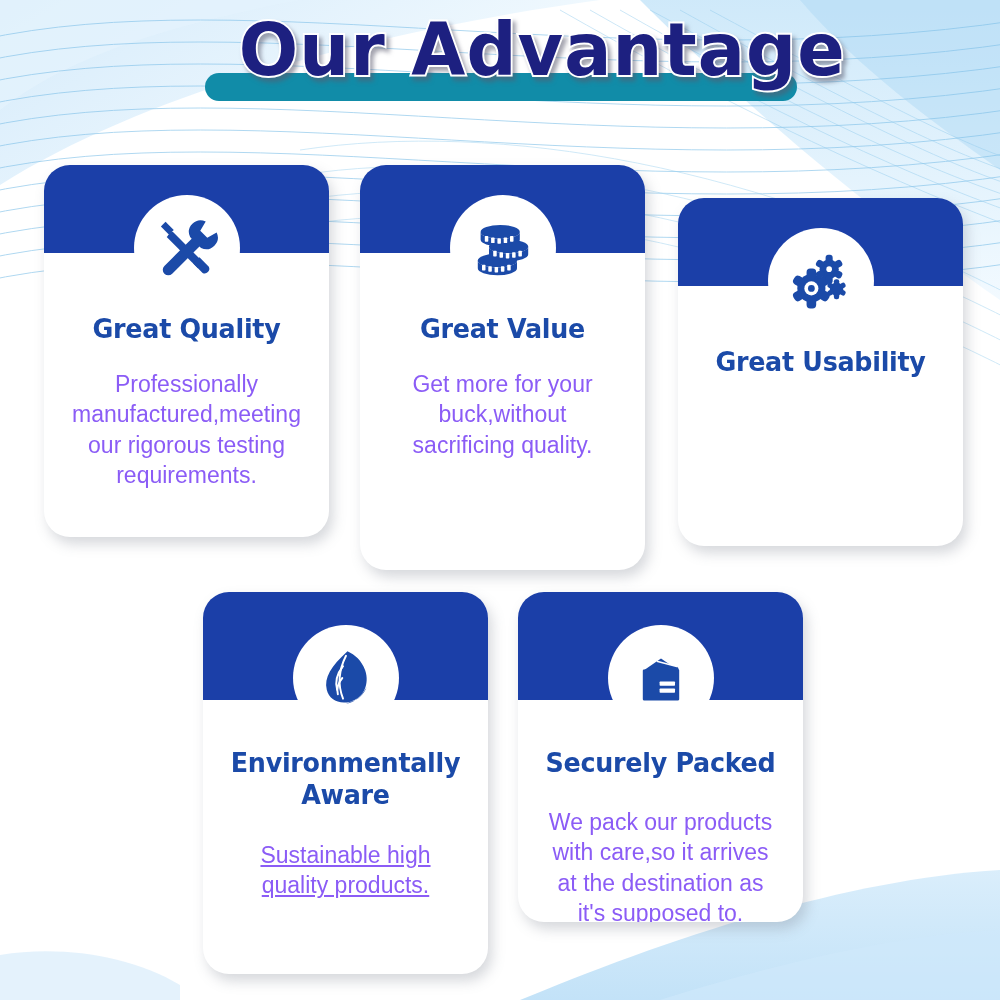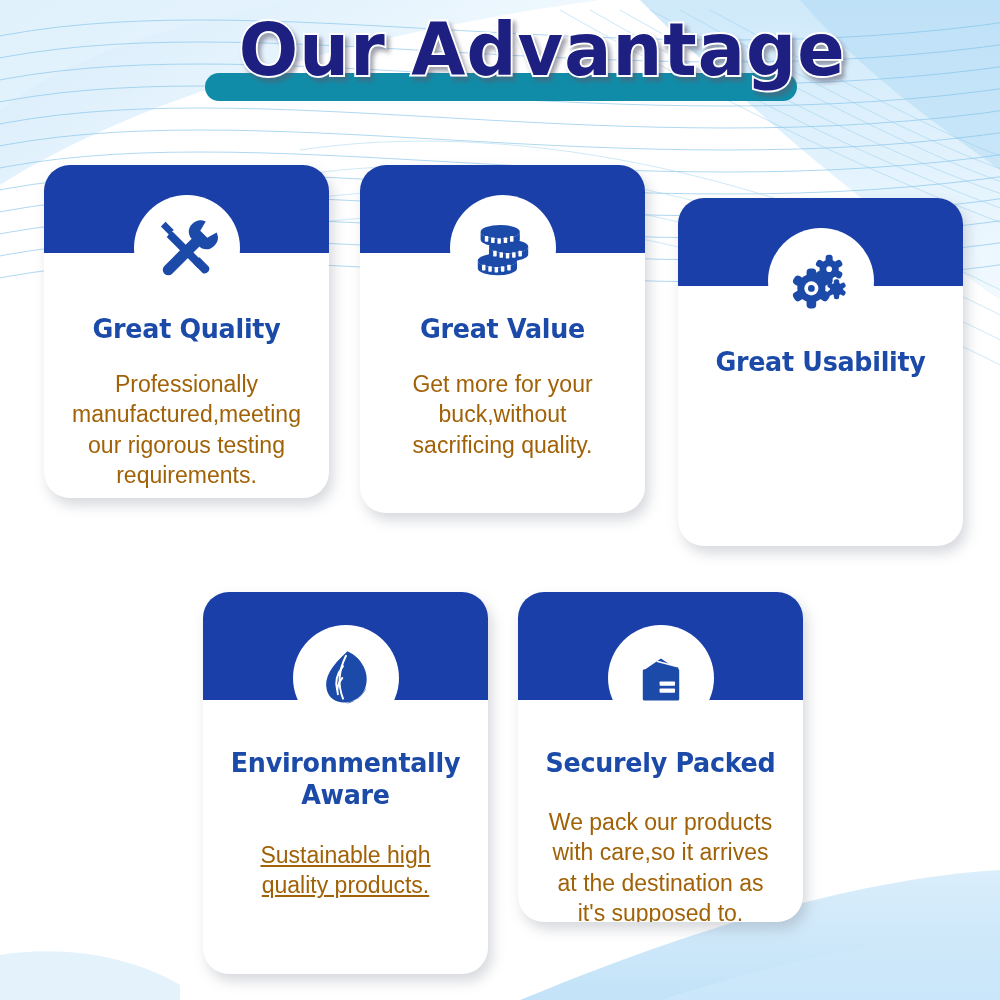--- a/index.html
+++ b/index.html
@@ -110,29 +110,29 @@
     transform: scaleX(0.94);
     z-index: 3;
   }
   .card-desc {
     position: absolute;
     left: 0;
     width: 100%;
     text-align: center;
     font-family: "Liberation Sans", sans-serif;
     font-size: 23px;
-    color: #a16207;
+    color: #8b5cf6;
     line-height: 1.32;
     white-space: pre-line;
     z-index: 3;
   }
 
   
-  #card-great-quality    { left: 44px;  top: 165px; width: 285px; height: 333px; }
-  #card-great-value      { left: 360px; top: 165px; width: 285px; height: 348px; }
+  #card-great-quality    { left: 44px;  top: 165px; width: 285px; height: 372px; }
+  #card-great-value      { left: 360px; top: 165px; width: 285px; height: 405px; }
   #card-great-usability  { left: 678px; top: 165px; width: 285px; height: 348px; margin-top: 33px; }
   #card-great-quality   .card-header,
   #card-great-value     .card-header,
   #card-great-usability .card-header { height: 88px; }
   #card-great-quality   .icon-circle,
   #card-great-value     .icon-circle,
   #card-great-usability .icon-circle {
     left: 50%; margin-left: -53px; top: 30px; width: 106px; height: 106px;
   }
   #card-great-quality   .card-title,

